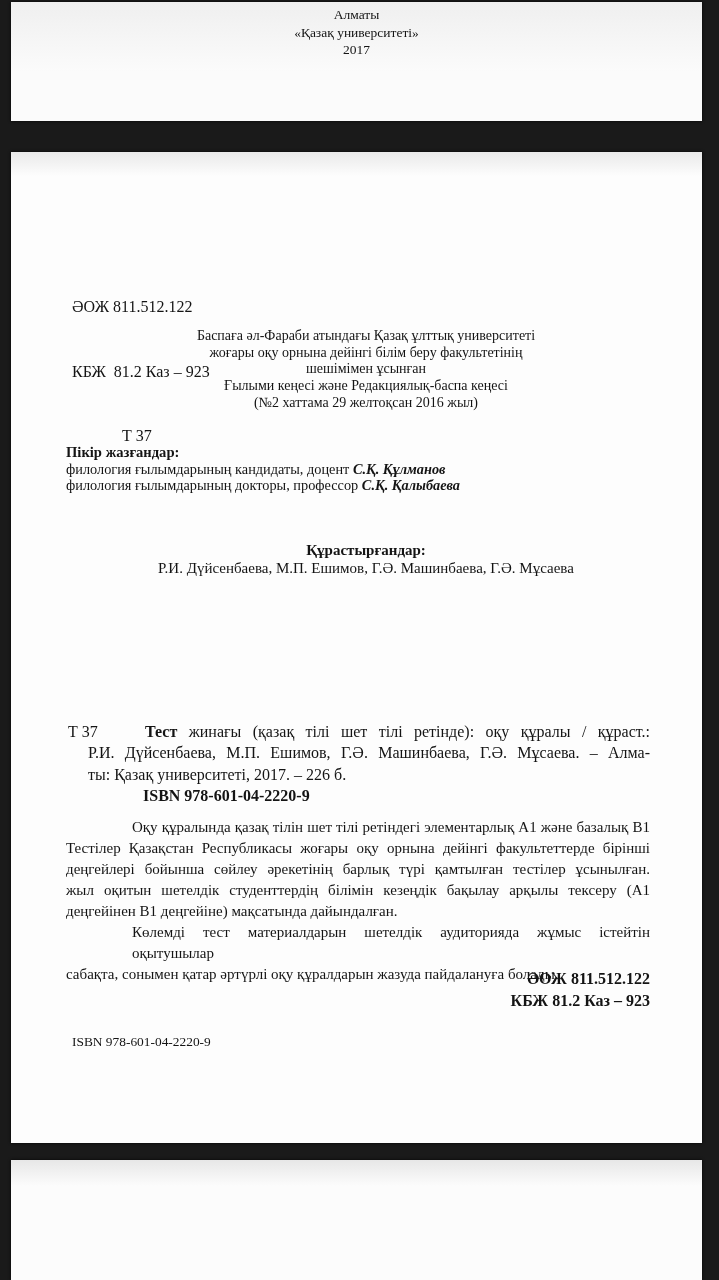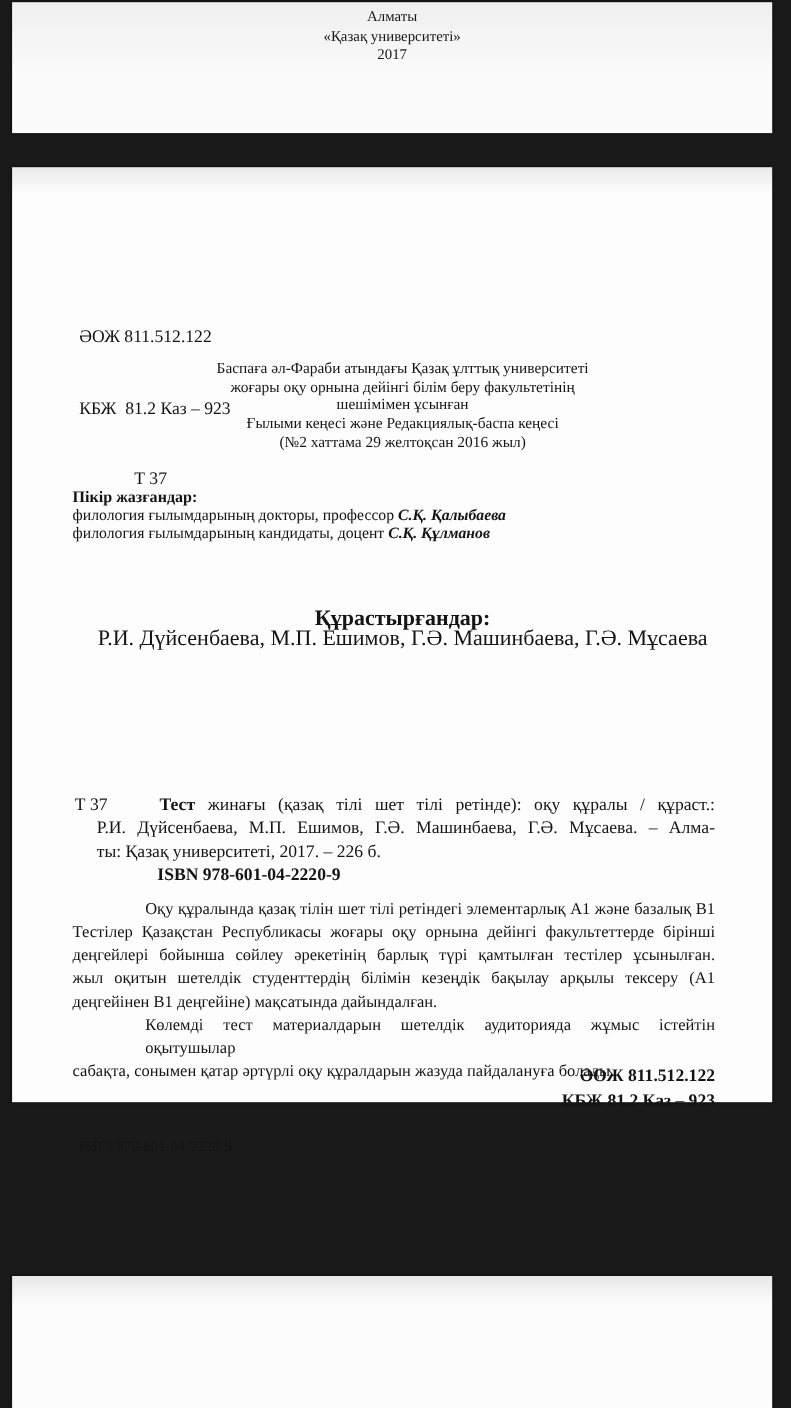--- a/index.html
+++ b/index.html
@@ -10,43 +10,43 @@
     color:#141414;
   }
   .stage { position:relative; width:719px; height:1280px; }
 
   .page {
     position:absolute; left:11px; width:691px;
     background:#fdfdfd;
     box-shadow:0 0 3px rgba(0,0,0,.85);
   }
   .page1 { top:2px; height:119px; background:linear-gradient(180deg,#efefef 0,#fbfbfb 70px); }
-  .page2 { top:152px; height:850px; background:linear-gradient(180deg,#e9e9e9 0,#fdfdfd 24px); }
+  .page2 { top:152px; height:991px; background:linear-gradient(180deg,#e9e9e9 0,#fdfdfd 24px); }
   .page3 { top:1160px; height:120px; background:linear-gradient(180deg,#e7e7e7 0,#fcfcfc 26px); }
 
   .p1text { padding-top:4px; text-align:center; font-size:13.5px; line-height:17.5px; }
 
   .udc { position:absolute; left:61px; top:101px; font-size:16px; line-height:21.5px; white-space:pre; }
   .udc .t37 { padding-left:50px; }
 
   .approval {
     position:absolute; left:55px; top:176px; width:600px;
     text-align:center; font-size:14px; line-height:16.7px;
   }
 
   .reviewers {
     position:absolute; left:55px; top:292px; width:600px;
     font-size:14.3px; line-height:16.6px;
   }
   .reviewers .head { font-weight:bold; font-size:14.6px; }
   .reviewers b { font-style:italic; }
 
   .compilers {
-    position:absolute; left:55px; top:402px; width:600px;
-    text-align:center; font-size:20px; line-height:17.5px;
+    position:absolute; left:55px; top:390px; width:600px;
+    text-align:center; font-size:15px; line-height:17.5px;
   }
   .compilers .head { font-weight:bold; }
 
   .catalog { position:absolute; left:57px; top:569px; width:582px; font-size:16px; line-height:21.3px; }
   .cat-label { position:absolute; left:0; top:0; }
   .cat-body { margin-left:20px; text-align:justify; }
   .jl { text-align-last:justify; }
   .ind1 { padding-left:57px; }
   .cat-isbn { font-weight:bold; padding-left:55px; }
 
@@ -90,22 +90,22 @@
     <div class="approval">
       <div>Баспаға әл-Фараби атындағы Қазақ ұлттық университеті</div>
       <div>жоғары оқу орнына дейінгі білім беру факультетінің</div>
       <div>шешімімен ұсынған</div>
       <div>Ғылыми кеңесі және Редакциялық-баспа кеңесі</div>
       <div>(№2 хаттама 29 желтоқсан 2016 жыл)</div>
     </div>
 
     <div class="reviewers">
       <div class="head">Пікір жазғандар:</div>
+      <div><span>филология ғылымдарының кандидаты, доцент </span><b>С.Қ. Құлманов</b></div>
       <div><span>филология ғылымдарының докторы, профессор </span><b>С.Қ. Қалыбаева</b></div>
-      <div><span>филология ғылымдарының кандидаты, доцент </span><b>С.Қ. Құлманов</b></div>
     </div>
 
     <div class="compilers">
       <div class="head">Құрастырғандар:</div>
       <div>Р.И. Дүйсенбаева, М.П. Ешимов, Г.Ә. Машинбаева, Г.Ә. Мұсаева</div>
     </div>
 
     <div class="catalog">
       <div class="cat-label">Т 37</div>
       <div class="cat-body">

